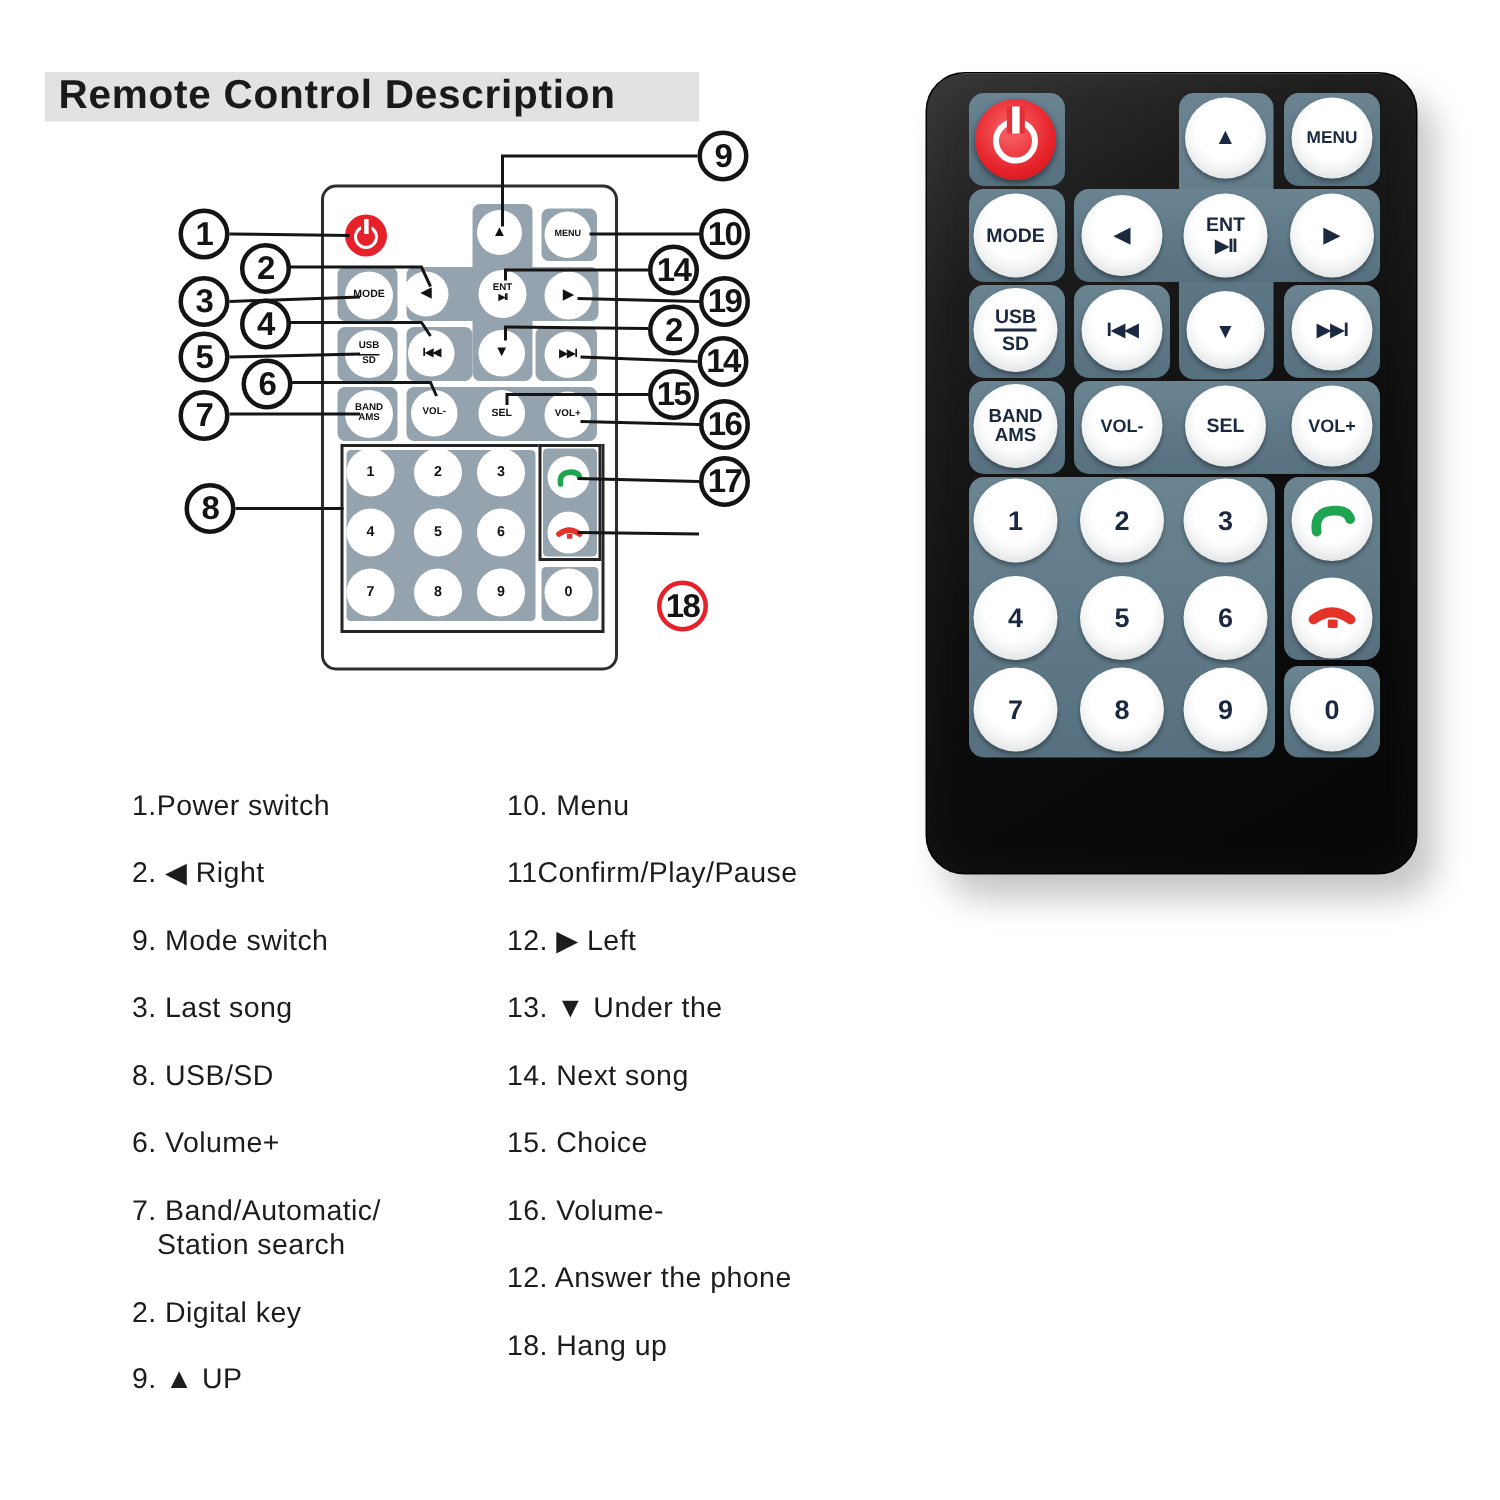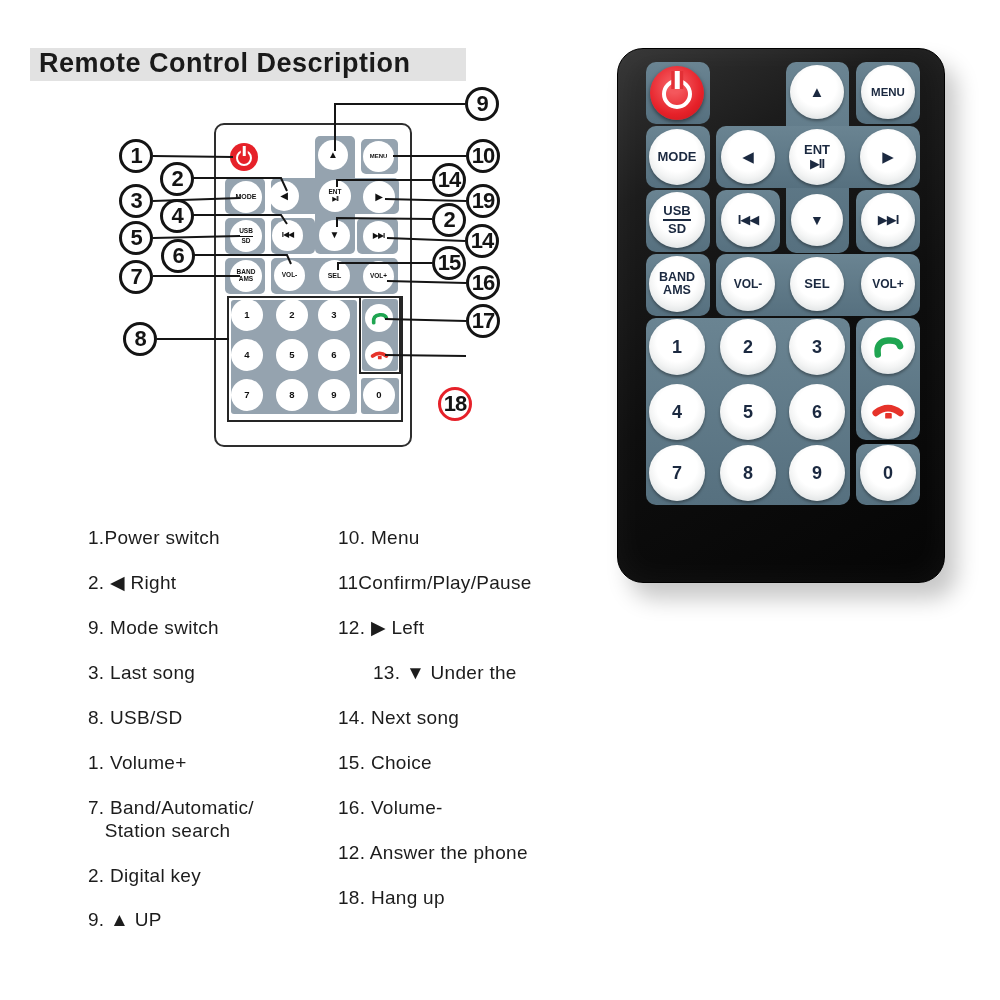--- a/index.html
+++ b/index.html
@@ -282,29 +282,29 @@
   <div class="callout red" style="left:438px;top:339px;margin-top:48px;">
       <span>18</span>
     </div>
 
   <div>
     <div class="legend-item" style="left:88px;top:526px;">1.Power switch</div>
     <div class="legend-item" style="left:88px;top:571px;">2. ◀ Right</div>
     <div class="legend-item" style="left:88px;top:616px;">9. Mode switch</div>
     <div class="legend-item" style="left:88px;top:661px;">3. Last song</div>
     <div class="legend-item" style="left:88px;top:706px;">8. USB/SD</div>
-    <div class="legend-item" style="left:88px;top:751px;">1. Volume+</div>
+    <div class="legend-item" style="left:88px;top:751px;">6. Volume+</div>
     <div class="legend-item" style="left:88px;top:796px;">7. Band/Automatic/
 &nbsp;&nbsp;&nbsp;Station search</div>
     <div class="legend-item" style="left:88px;top:864px;">2. Digital key</div>
     <div class="legend-item" style="left:88px;top:908px;">9. ▲ UP</div>
     <div class="legend-item" style="left:338px;top:526px;">10. Menu</div>
     <div class="legend-item" style="left:338px;top:571px;">11Confirm/Play/Pause</div>
     <div class="legend-item" style="left:338px;top:616px;">12. ▶ Left</div>
-    <div class="legend-item" style="left:338px;top:661px;margin-left:35px;">13. ▼ Under the</div>
+    <div class="legend-item" style="left:338px;top:661px;">13. ▼ Under the</div>
     <div class="legend-item" style="left:338px;top:706px;">14. Next song</div>
     <div class="legend-item" style="left:338px;top:751px;">15. Choice</div>
     <div class="legend-item" style="left:338px;top:796px;">16. Volume-</div>
     <div class="legend-item" style="left:338px;top:841px;">12. Answer the phone</div>
     <div class="legend-item" style="left:338px;top:886px;">18. Hang up</div>
   </div>
 
   <div class="p-body"></div>
 
   <div class="pp2" style="left:646px;top:62px;width:64px;height:62px;"></div>

